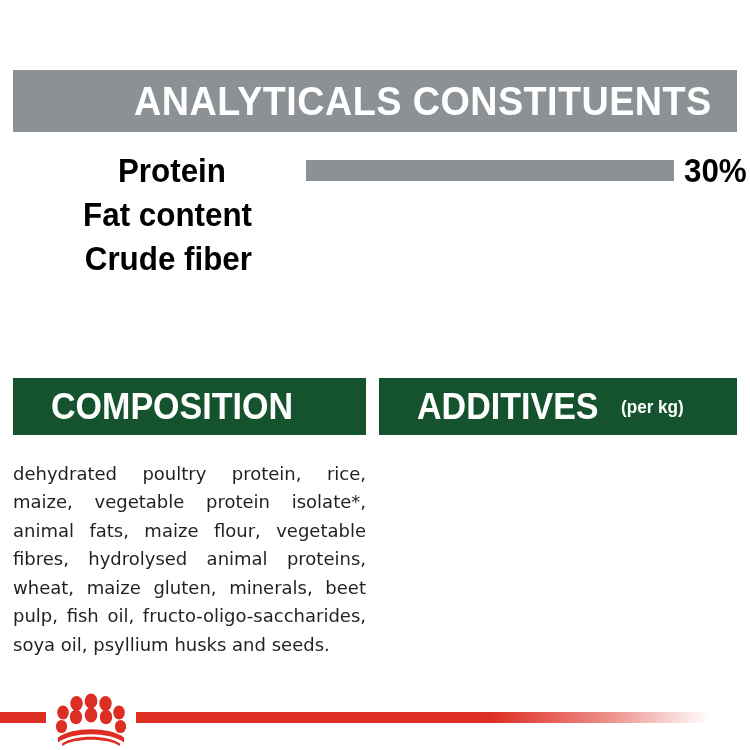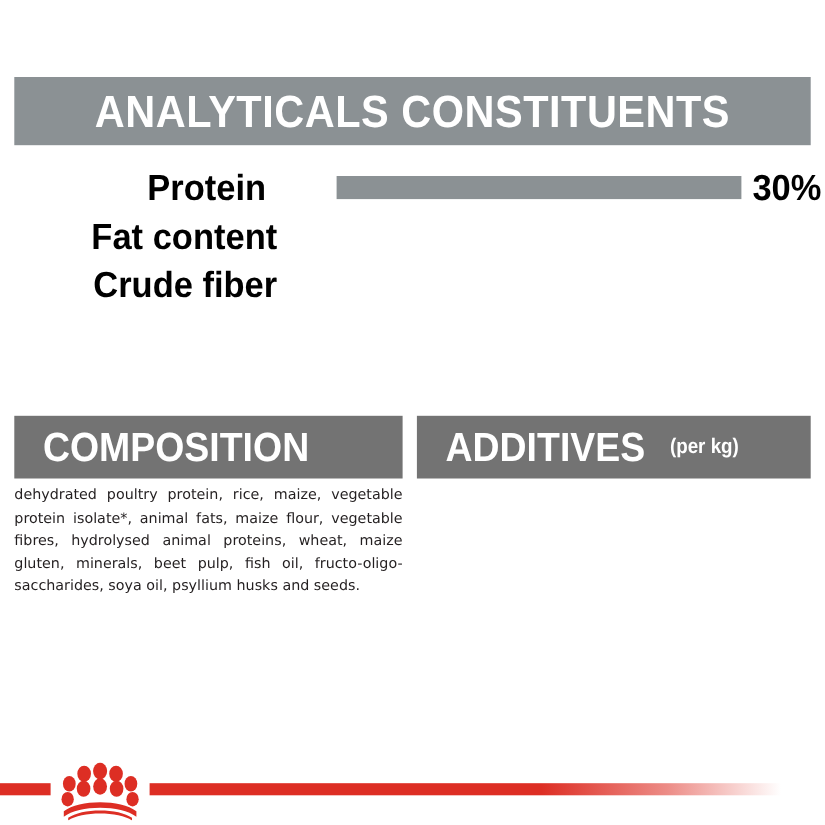--- a/index.html
+++ b/index.html
@@ -26,21 +26,21 @@
   
   .banner {
     position: absolute;
     left: 13px;
     top: 70px;
     width: 724px;
     height: 62px;
     background: #8b9194;
     display: flex;
     align-items: center;
-    justify-content: center;
+    justify-content: flex-end;
   }
   .banner-title {
     color: #ffffff;
     font-family: "Liberation Sans Narrow", "Liberation Sans", sans-serif;
     font-weight: bold;
     font-size: 41px;
     letter-spacing: 0.5px;
     transform: scaleX(0.92);
     transform-origin: center center;
     white-space: nowrap;
@@ -52,38 +52,37 @@
     position: absolute;
     left: 0;
     top: 148px;
     width: 750px;
   }
   .chart-row {
     position: relative;
     height: 44px;
     display: flex;
     align-items: center;
-    gap: 10px;
   }
   .chart-label {
     width: 252px;
     text-align: right;
     font-family: "Liberation Sans Narrow", "Liberation Sans", sans-serif;
     font-weight: bold;
     font-size: 33px;
     color: #000000;
     transform: scaleX(0.95);
     transform-origin: right center;
     white-space: nowrap;
     line-height: 1;
   }
   .chart-bar-wrap {
     display: flex;
     align-items: center;
-    margin-left: 18px;
+    margin-left: 44px;
     padding-left: 36px;
   }
   .chart-bar {
     height: 21px;
     background: #8b9194;
   }
   .chart-value {
     margin-left: 10px;
     font-family: "Liberation Sans Narrow", "Liberation Sans", sans-serif;
     font-weight: bold;
@@ -98,24 +97,24 @@
   
   .section {
     position: absolute;
     top: 378px;
   }
   .section-left { left: 13px; width: 353px; }
   .section-right { left: 379px; width: 358px; }
 
   .section-header {
     height: 57px;
-    background: #737373;
-    display: flex;
-    align-items: center;
-    padding-left: 26px;
+    background: #14532d;
+    display: flex;
+    align-items: center;
+    padding-left: 38px;
     box-sizing: border-box;
   }
   .section-header-title {
     color: #ffffff;
     font-family: "Liberation Sans Narrow", "Liberation Sans", sans-serif;
     font-weight: bold;
     font-size: 37px;
     transform: scaleX(0.92);
     transform-origin: left center;
     white-space: nowrap;
@@ -127,23 +126,23 @@
     font-weight: bold;
     font-size: 19px;
     margin-left: 7px;
     transform: scaleX(0.9);
     transform-origin: left center;
     white-space: nowrap;
     line-height: 1;
   }
 
   .section-body {
-    margin-top: 6px;
+    margin-top: 25px;
     font-family: "DejaVu Sans", sans-serif;
-    font-size: 13px;
+    font-size: 18px;
     line-height: 1.58;
     color: #231f20;
     text-align: justify;
   }
   .section-right .section-body { text-align: justify; }
 
   
   .footer {
     position: absolute;
     left: 0;

